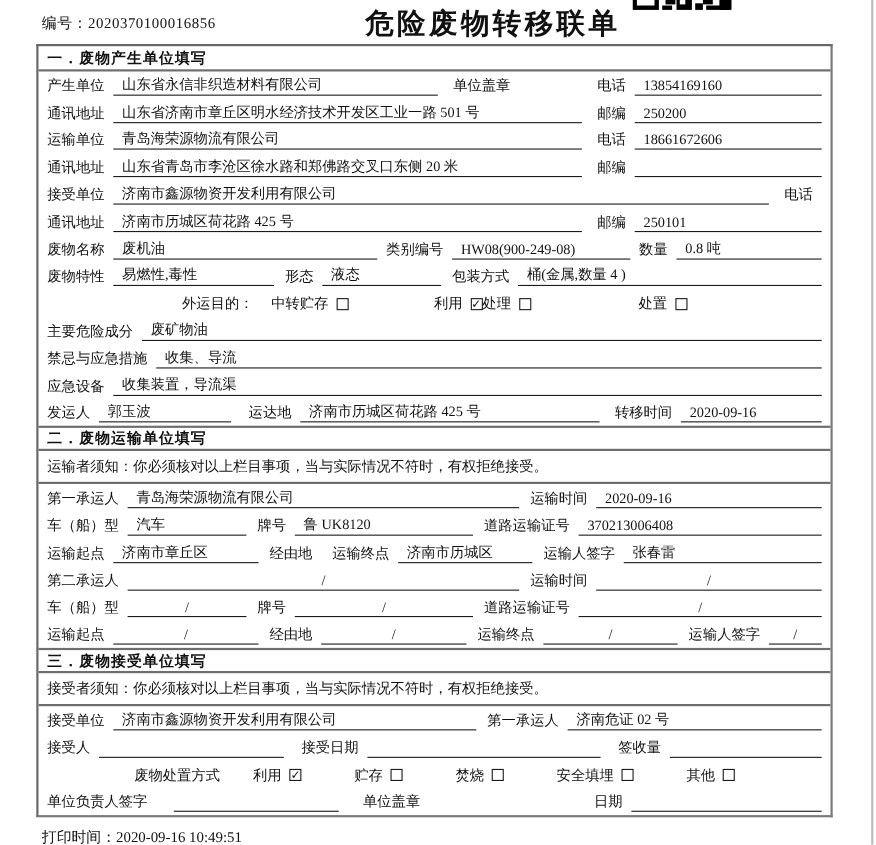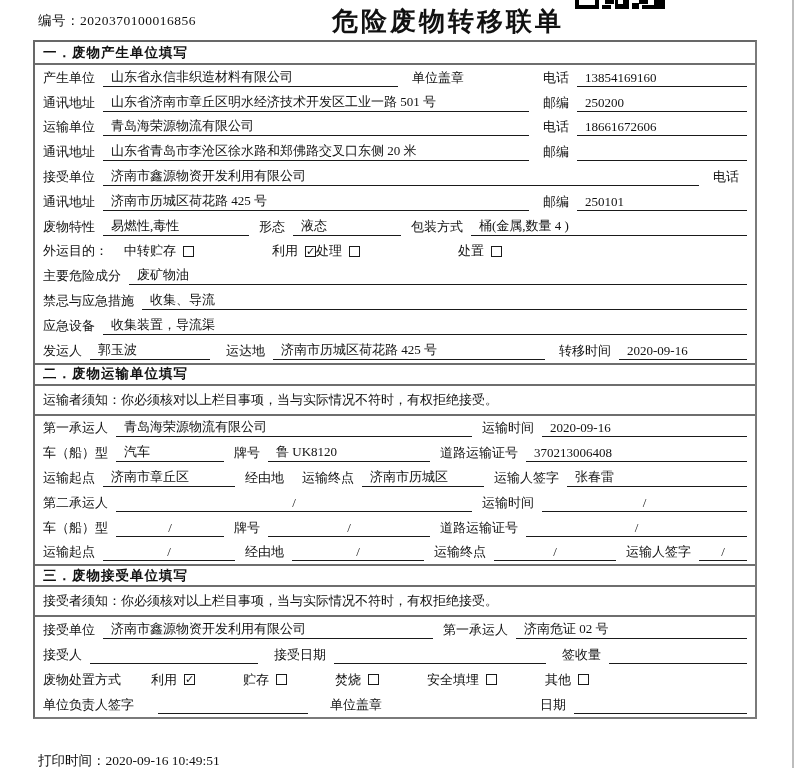--- a/index.html
+++ b/index.html
@@ -16,21 +16,21 @@
            font-family:"Liberation Sans", sans-serif; letter-spacing:3px; }
   .qr { position:absolute; left:575px; top:0; }
   
   .form { position:absolute; left:33px; top:40px; width:724px;
           border:2px solid #686868; border-right-color:#7a7a7a; border-bottom-color:#7a7a7a;
           background:#fff; }
   .sec-hdr { height:23px; display:flex; align-items:center; padding:0 8px;
              font-family:"Liberation Sans", sans-serif; font-weight:bold; font-size:13.5px;
              border-bottom:2px solid #6e6e6e; letter-spacing:1px; }
   .sec-hdr + .sec-hdr, .row + .sec-hdr, .notice + .sec-hdr { border-top:2px solid #6e6e6e; }
-  .row { display:flex; align-items:flex-end; height:24.8px; padding:0 8px 3px 8px; white-space:nowrap; }
+  .row { display:flex; align-items:flex-end; height:24.8px; padding:0 8px 3px 8px; white-space:nowrap;justify-content:center; }
   .notice { height:30px; display:flex; align-items:center; padding:0 8px;
             border-bottom:2px solid #6e6e6e; }
   .lbl { margin-right:8px; }
   .val { border-bottom:1.5px solid #1a1a1a; padding:0 8px; }
   .fx { flex:1; }
   .sp { flex:1; }
   .ctr { text-align:center; } .ml8{margin-left:8px;} .ml10{margin-left:10px;} .ml14{margin-left:14px;}
   .ml16{margin-left:16px;} .ml22{margin-left:22px;} .ml48{margin-left:48px;} .ml78{margin-left:78px;}
   .ml88{} .ml98{margin-left:98px;} .ml150{margin-left:150px;}
   .opt { display:flex; align-items:center; }
@@ -101,20 +101,28 @@
     <span class="lbl">电话</span>
   </div>
 
   <div class="row">
     <span class="lbl">通讯地址</span>
     <span class="val fx" style="margin-right:14px">济南市历城区荷花路 425 号</span>
     <span class="lbl">邮编</span>
     <span class="val" style="width:170px">250101</span>
   </div>
 
+  <div class="row">
+    <span class="lbl">废物名称</span>
+    <span class="val" style="width:240px">废机油</span>
+    <span class="lbl ml8">类别编号</span>
+    <span class="val" style="width:162px">HW08(900-249-08)</span>
+    <span class="lbl ml8">数量</span>
+    <span class="val fx">0.8 吨</span>
+  </div>
 
   <div class="row">
     <span class="lbl">废物特性</span>
     <span class="val" style="width:146px">易燃性,毒性</span>
     <span class="lbl ml10">形态</span>
     <span class="val" style="width:108px">液态</span>
     <span class="lbl ml10">包装方式</span>
     <span class="val fx">桶(金属,数量 4 )</span>
   </div>
 

